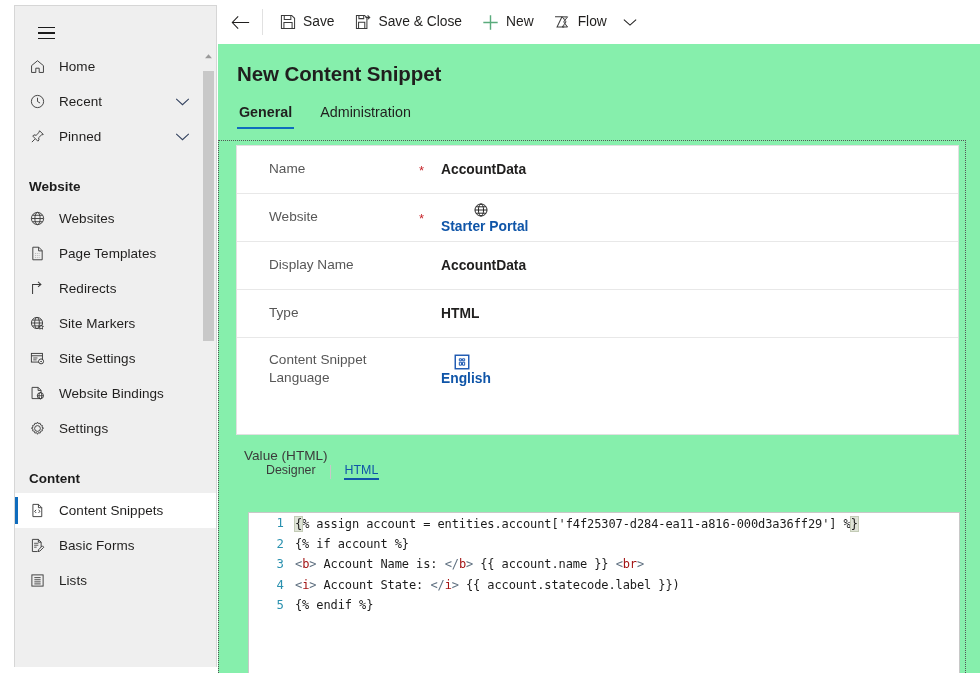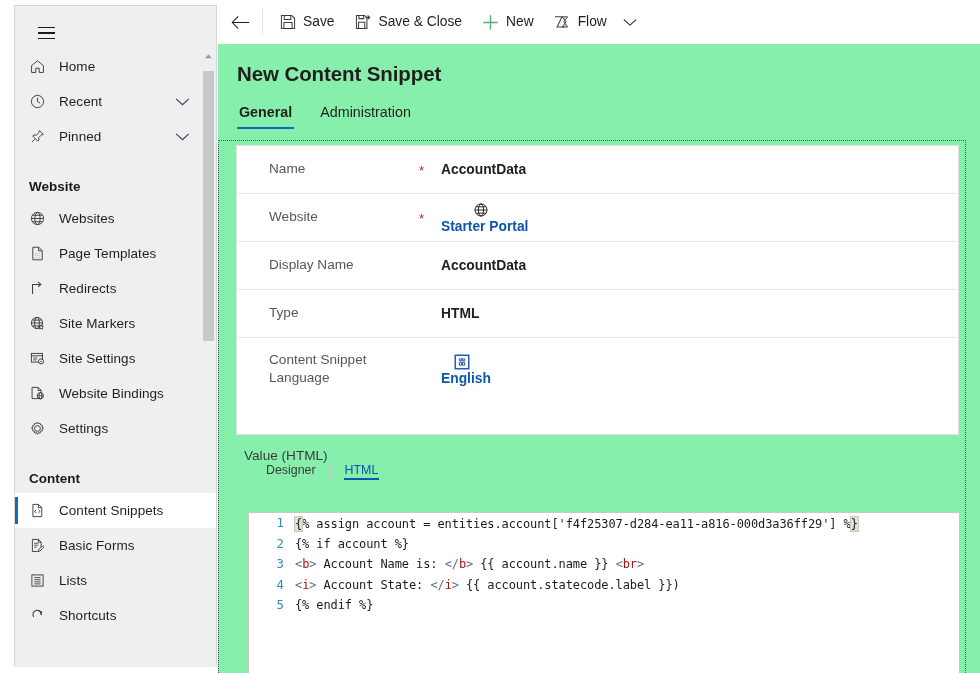--- a/index.html
+++ b/index.html
@@ -508,29 +508,20 @@
       <div class="nav-item">
         <span class="ico">
           <svg width="17" height="17" viewBox="0 0 20 20">
               <rect x="3.4" y="3.4" width="13.2" height="13.2" fill="none" stroke="#3b3b3b" stroke-width="1.1"></rect>
               <path d="M6.3 6.6h7.4M6.3 9.1h7.4M6.3 11.6h7.4M6.3 14h7.4" stroke="#3b3b3b" stroke-width="1.05" fill="none"></path>
             </svg>
         </span>
         <span class="lbl">Lists</span>
       </div>
 
-      <div class="nav-item">
-        <span class="ico">
-          <svg width="17" height="17" viewBox="0 0 20 20">
-              <path d="M14.6 9.2a5 5 0 1 0-9.2 2.4" fill="none" stroke="#3b3b3b" stroke-width="1.2"></path>
-              <path d="M11.6 4.4 14.9 6l-1 3.4" fill="none" stroke="#3b3b3b" stroke-width="1.2"></path>
-            </svg>
-        </span>
-        <span class="lbl">Shortcuts</span>
-      </div>
 
     </div>
 
     <div id="navbar-scroll">
       <div class="up-arrow">
         <svg width="9" height="6" viewBox="0 0 10 7">
             <path d="M1 6 5 1.4 9 6z" fill="#9a9a9a"></path>
           </svg>
       </div>
       <div class="thumb"></div>

